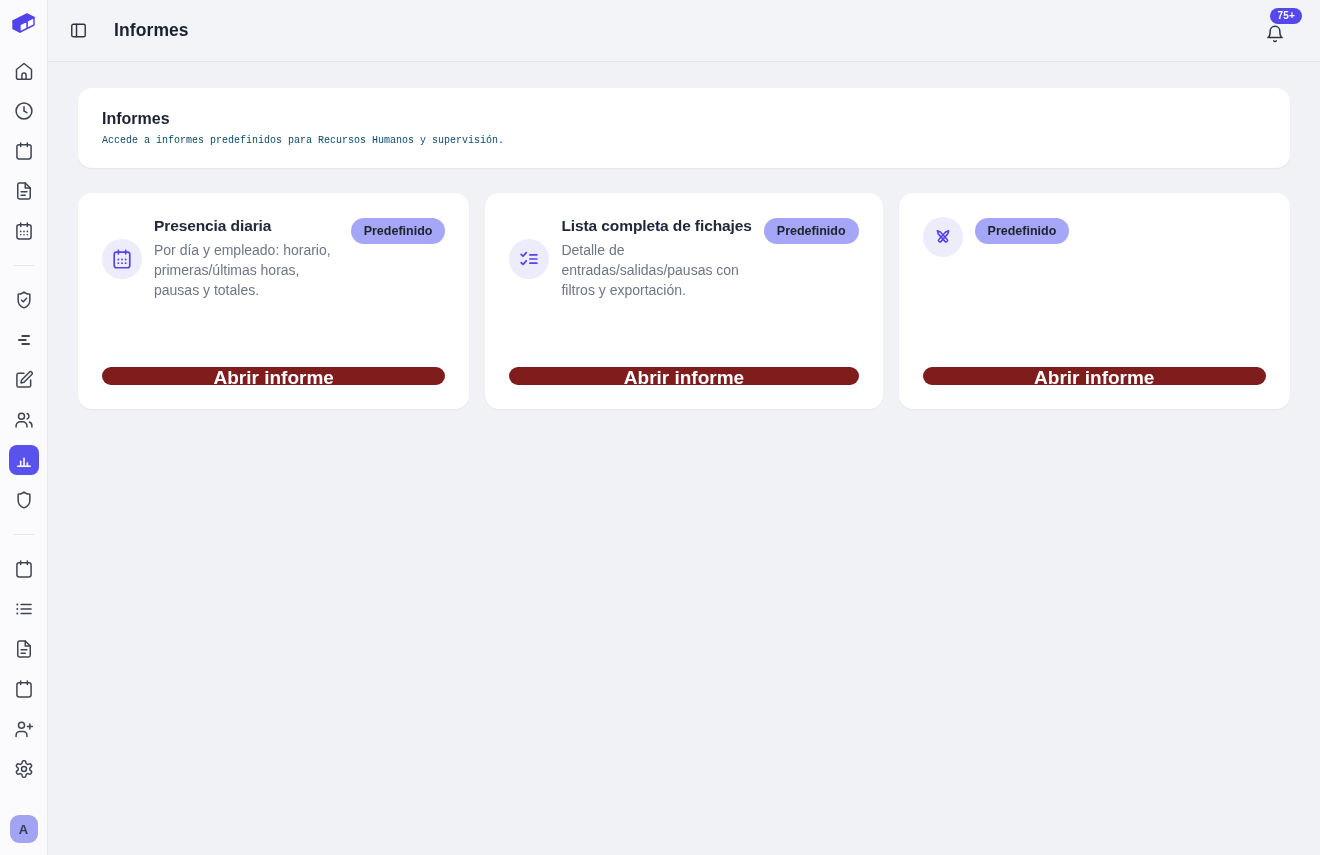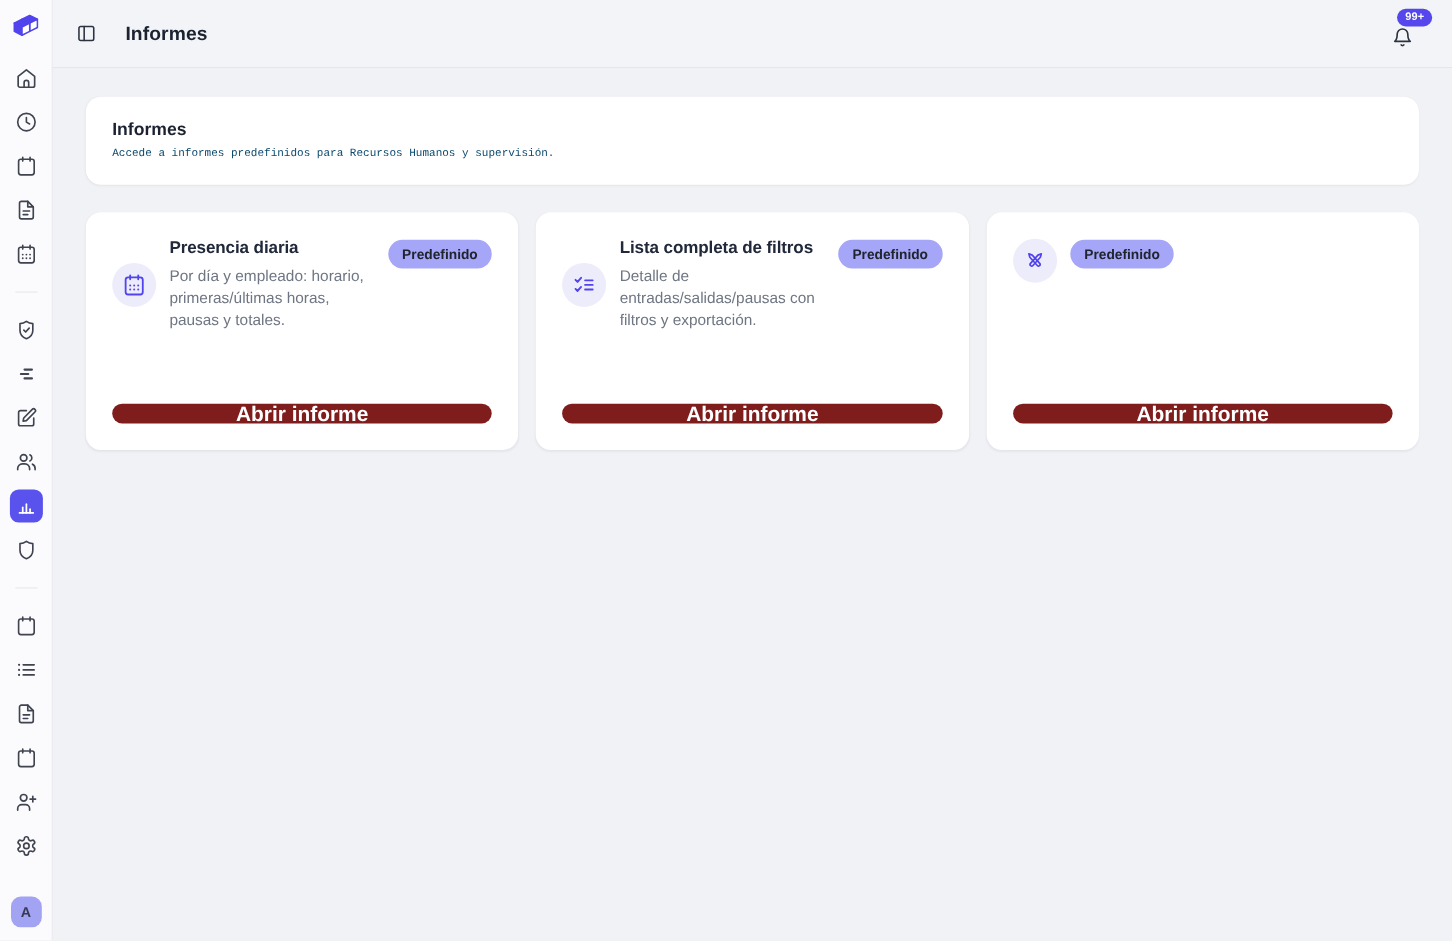--- a/index.html
+++ b/index.html
@@ -216,21 +216,21 @@
             <path d="M9.5 4v16"></path>
           </svg>
       </button>
       <h1 class="page-title">Informes</h1>
       <div class="top-spacer"></div>
       <button class="bell-btn">
         <svg viewBox="0 0 24 24" fill="none" stroke="currentColor" stroke-width="1.8" stroke-linecap="round" stroke-linejoin="round">
             <path d="M6.2 8.6a5.8 5.8 0 0 1 11.6 0c0 5.9 2.7 7.7 2.7 7.7H3.5s2.7-1.8 2.7-7.7"></path>
             <path d="M10.5 20.2a1.8 1.8 0 0 0 3 0"></path>
           </svg>
-        <span class="badge99">99+</span>
+        <span class="badge99">75+</span>
       </button>
     </header>
 
     <main class="content">
 
       <section class="intro-card">
         <h2>Informes</h2>
         <p>Accede a informes predefinidos para Recursos Humanos y supervisión.</p>
       </section>
 
@@ -266,21 +266,21 @@
             <div class="icon-tile">
               <svg viewBox="0 0 24 24" fill="none" stroke="currentColor" stroke-width="1.9" stroke-linecap="round" stroke-linejoin="round">
                   <path d="m3.5 7 2 2 3.5-4"></path>
                   <path d="m3.5 16 2 2 3.5-4"></path>
                   <path d="M13 7.5h7.5"></path>
                   <path d="M13 12h7.5"></path>
                   <path d="M13 16.5h7.5"></path>
                 </svg>
             </div>
             <div class="card-text">
-              <h3>Lista completa de filtros</h3>
+              <h3>Lista completa de fichajes</h3>
               <p>Detalle de entradas/salidas/pausas con filtros y exportación.</p>
             </div>
             <span class="pill">Predefinido</span>
           </div>
           <button class="open-btn">Abrir informe</button>
         </article>
 
         <article class="card">
           <div class="card-top">
             <div class="icon-tile">

